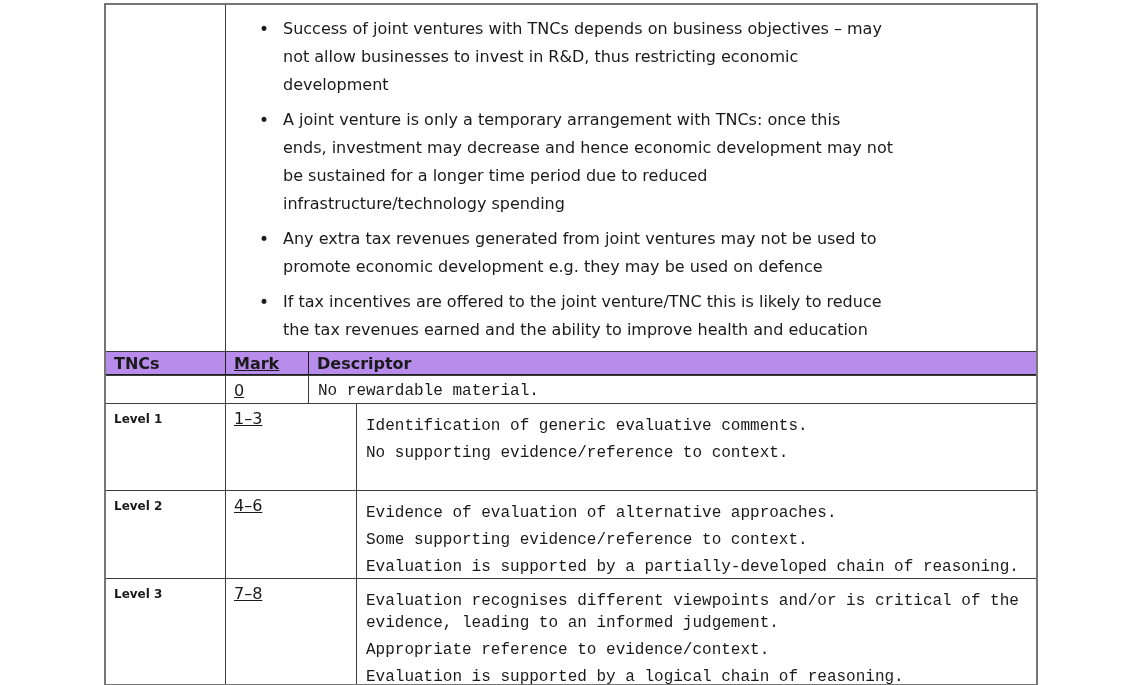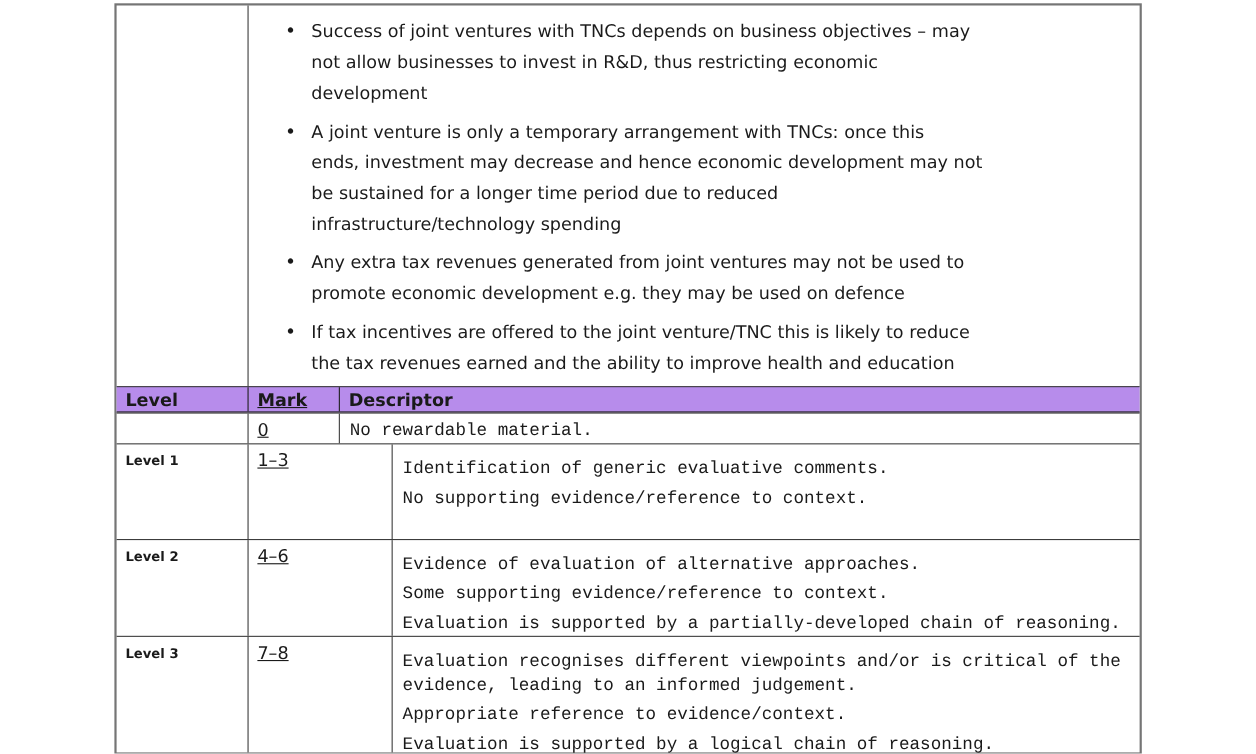--- a/index.html
+++ b/index.html
@@ -109,21 +109,21 @@
           </li>
           <li>
             <div class="bline">If tax incentives are offered to the joint venture/TNC this is likely to reduce</div>
             <div class="bline">the tax revenues earned and the ability to improve health and education</div>
           </li>
         </ul>
       </div>
     </div>
 
     <div class="row header-row">
-      <div class="cell col-level">Level</div>
+      <div class="cell col-level">TNCs</div>
       <div class="cell col-mark">Mark</div>
       <div class="cell col-desc">Descriptor</div>
     </div>
 
     <div class="row row-0">
       <div class="cell col-level lvl-cell"></div>
       <div class="cell col-mark mark-cell">0</div>
       <div class="cell col-desc desc-cell">
         <div class="para"><span class="dline">No rewardable material.</span></div>
       </div>

